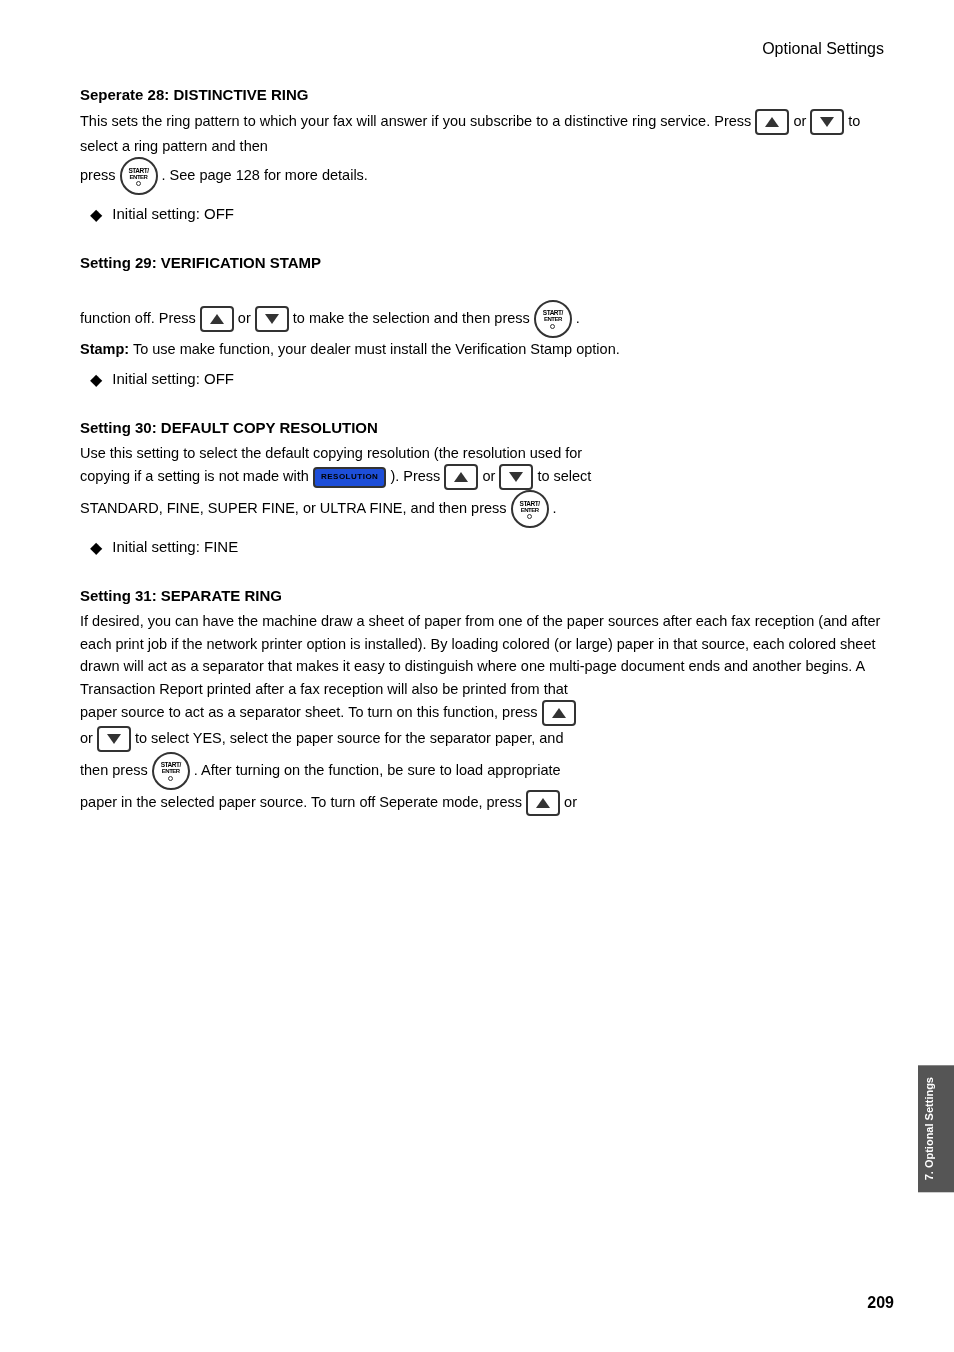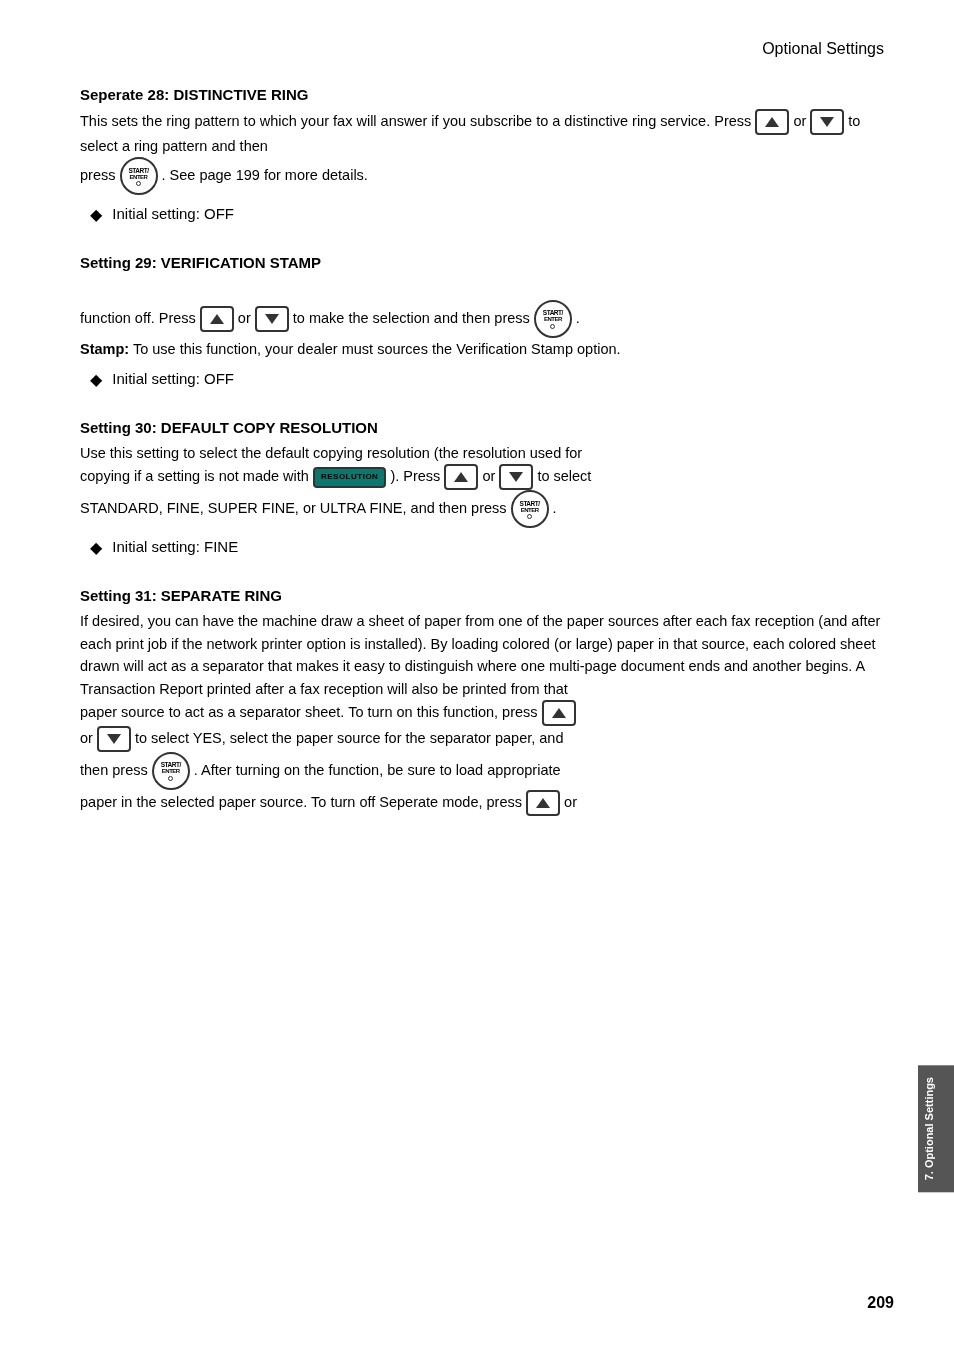--- a/index.html
+++ b/index.html
@@ -127,21 +127,21 @@
     
     .resolution-key {
       display: inline-block;
       border: 2px solid #333;
       border-radius: 4px;
       padding: 2px 6px;
       font-size: 8px;
       font-weight: bold;
       letter-spacing: 0.5px;
       vertical-align: middle;
-      background: #0f766e;
+      background: #1d4ed8;
       min-width: 70px;
       text-align: center;
       line-height: 1.6;
     }
 
     .bullet-point {
       display: flex;
       align-items: flex-start;
       margin: 10px 0 6px 10px;
     }
@@ -194,21 +194,21 @@
       <span> or </span>
       <span class="arrow-down-btn"></span>
       <span> to select a ring pattern and then</span>
       <br>
       <span>press </span>
       <span class="start-enter-btn">
         <span class="top-text">START/</span>
         <span class="bottom-text">ENTER</span>
         <span class="dot"></span>
       </span>
-      <span>. See page 199 for more details.</span>
+      <span>. See page 128 for more details.</span>
     </div>
     <div class="bullet-point">
       <span class="bullet-diamond">◆</span>
       <span>Initial setting: OFF</span>
     </div>
   </div>
 
   <div class="section">
     <div class="section-title">Setting 29: VERIFICATION STAMP</div>
     <div class="section-body">
@@ -219,21 +219,21 @@
       <span class="arrow-down-btn"></span>
       <span> to make the selection and then press </span>
       <span class="start-enter-btn">
         <span class="top-text">START/</span>
         <span class="bottom-text">ENTER</span>
         <span class="dot"></span>
       </span>
       <span>.</span>
       <br>
       <span class="note-bold">Stamp:</span>
-      <span> To use this function, your dealer must sources the Verification Stamp option.</span>
+      <span> To use make function, your dealer must install the Verification Stamp option.</span>
     </div>
     <div class="bullet-point">
       <span class="bullet-diamond">◆</span>
       <span>Initial setting: OFF</span>
     </div>
   </div>
 
   <div class="section">
     <div class="section-title">Setting 30: DEFAULT COPY RESOLUTION</div>
     <div class="section-body">

